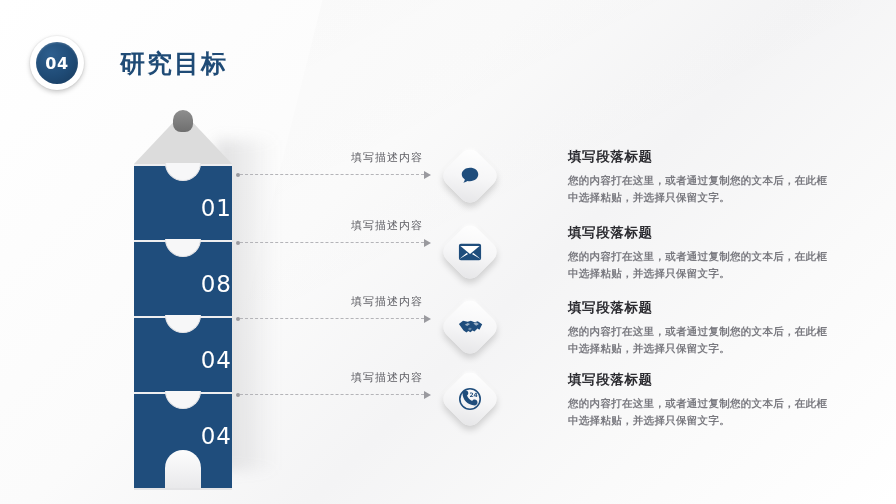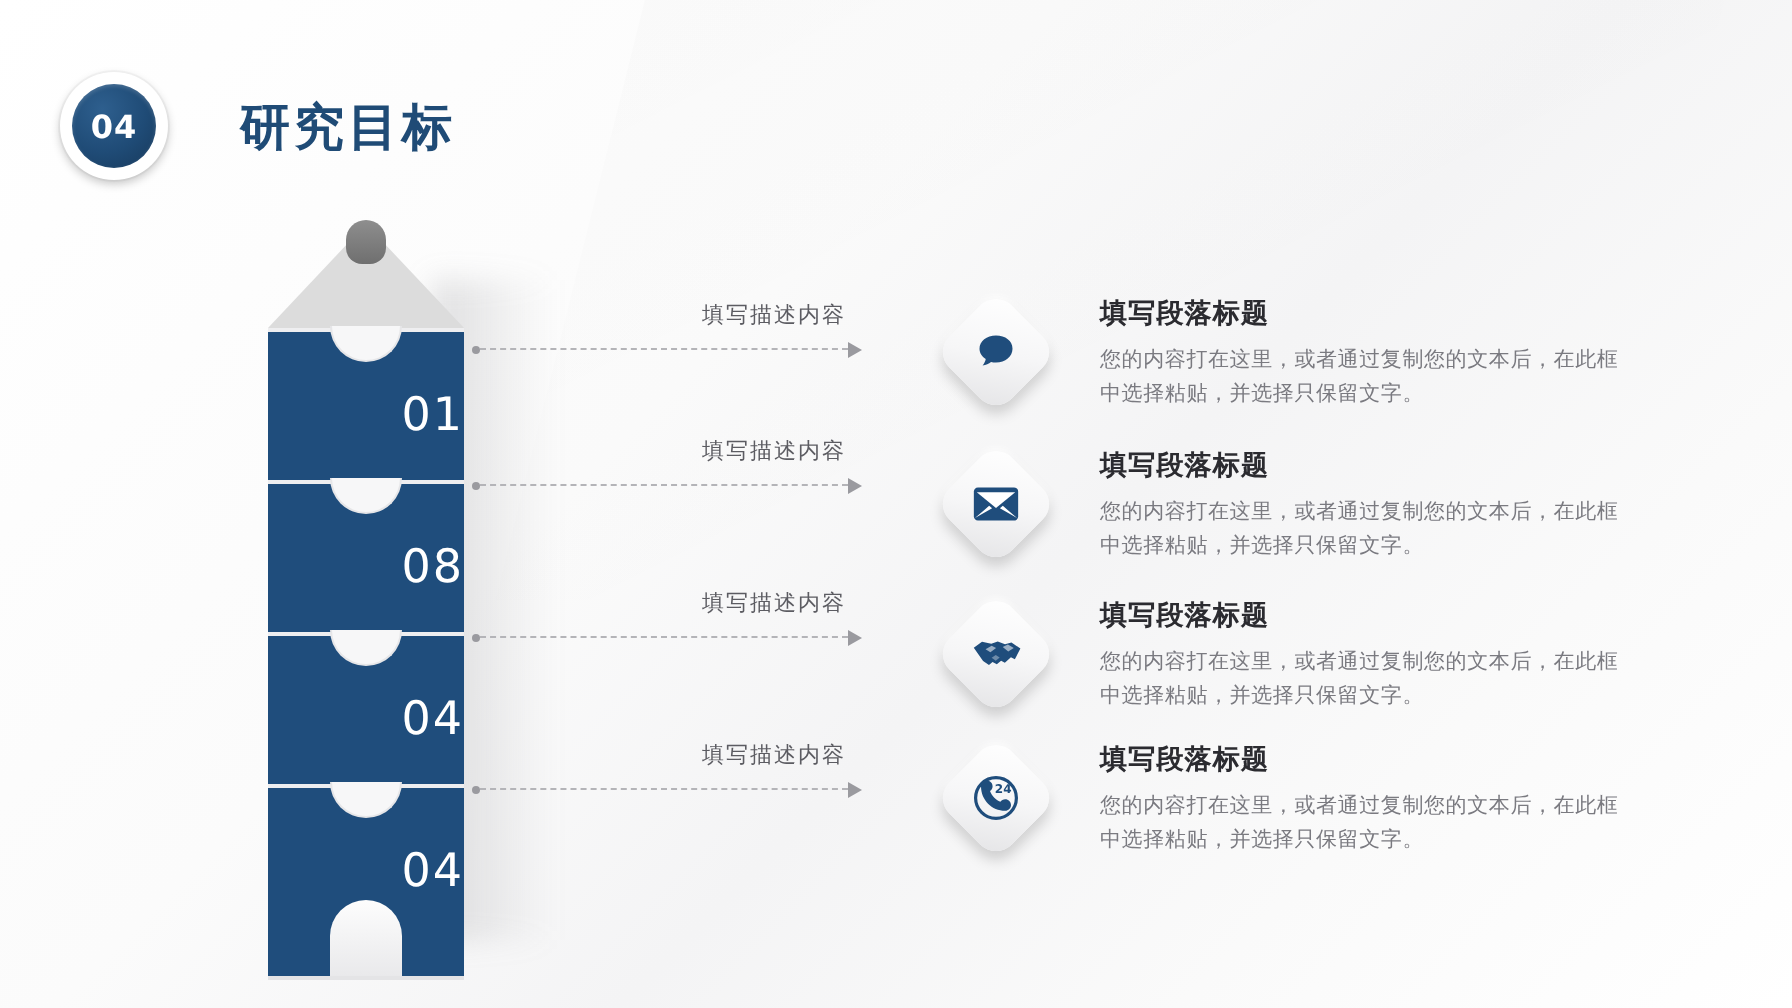--- a/index.html
+++ b/index.html
@@ -208,24 +208,25 @@
     left: 228px;
     text-align: right;
     font-size: 11px;
     color: #5c5c62;
     letter-spacing: 1px;
   }
 
   
   .item {
     position: absolute;
-    left: 476px;
+    left: 448px;
     width: 420px;
     display: flex;
     align-items: flex-start;
+    gap: 46px;
   }
   .icon-diamond {
     position: relative;
     flex: 0 0 auto;
     width: 44px;
     height: 44px;
     margin-top: 6px;
     background: linear-gradient(145deg, #ffffff 0%, #f6f6f7 52%, #e4e4e6 100%);
     border-radius: 11px;
     transform: rotate(45deg);
@@ -251,20 +252,21 @@
     color: #2b2b30;
     letter-spacing: 0.6px;
     margin-bottom: 6px;
   }
   .item-body {
     font-size: 10.5px;
     color: #7a7a80;
     line-height: 1.65;
     letter-spacing: 0.3px;
     max-width: 268px;
+    font-weight: bold;
   }
 </style>
 </head>
 <body>
 
 <div class="slide">
 
   <div class="bg-wash"></div>
 
   <div class="header">

